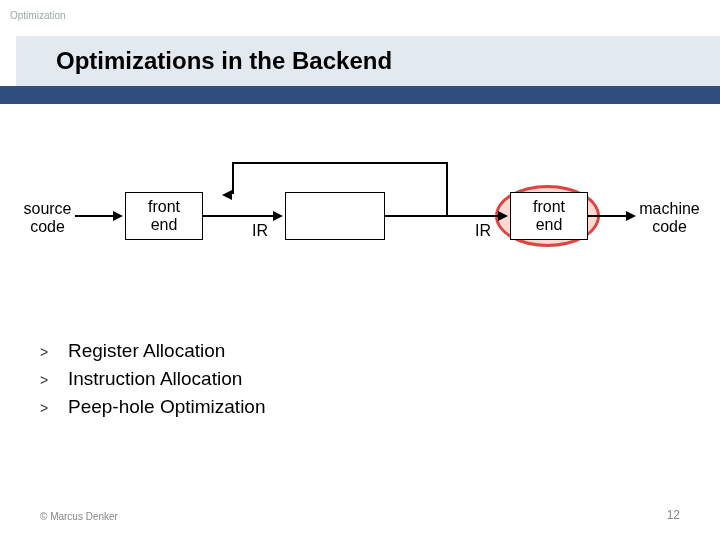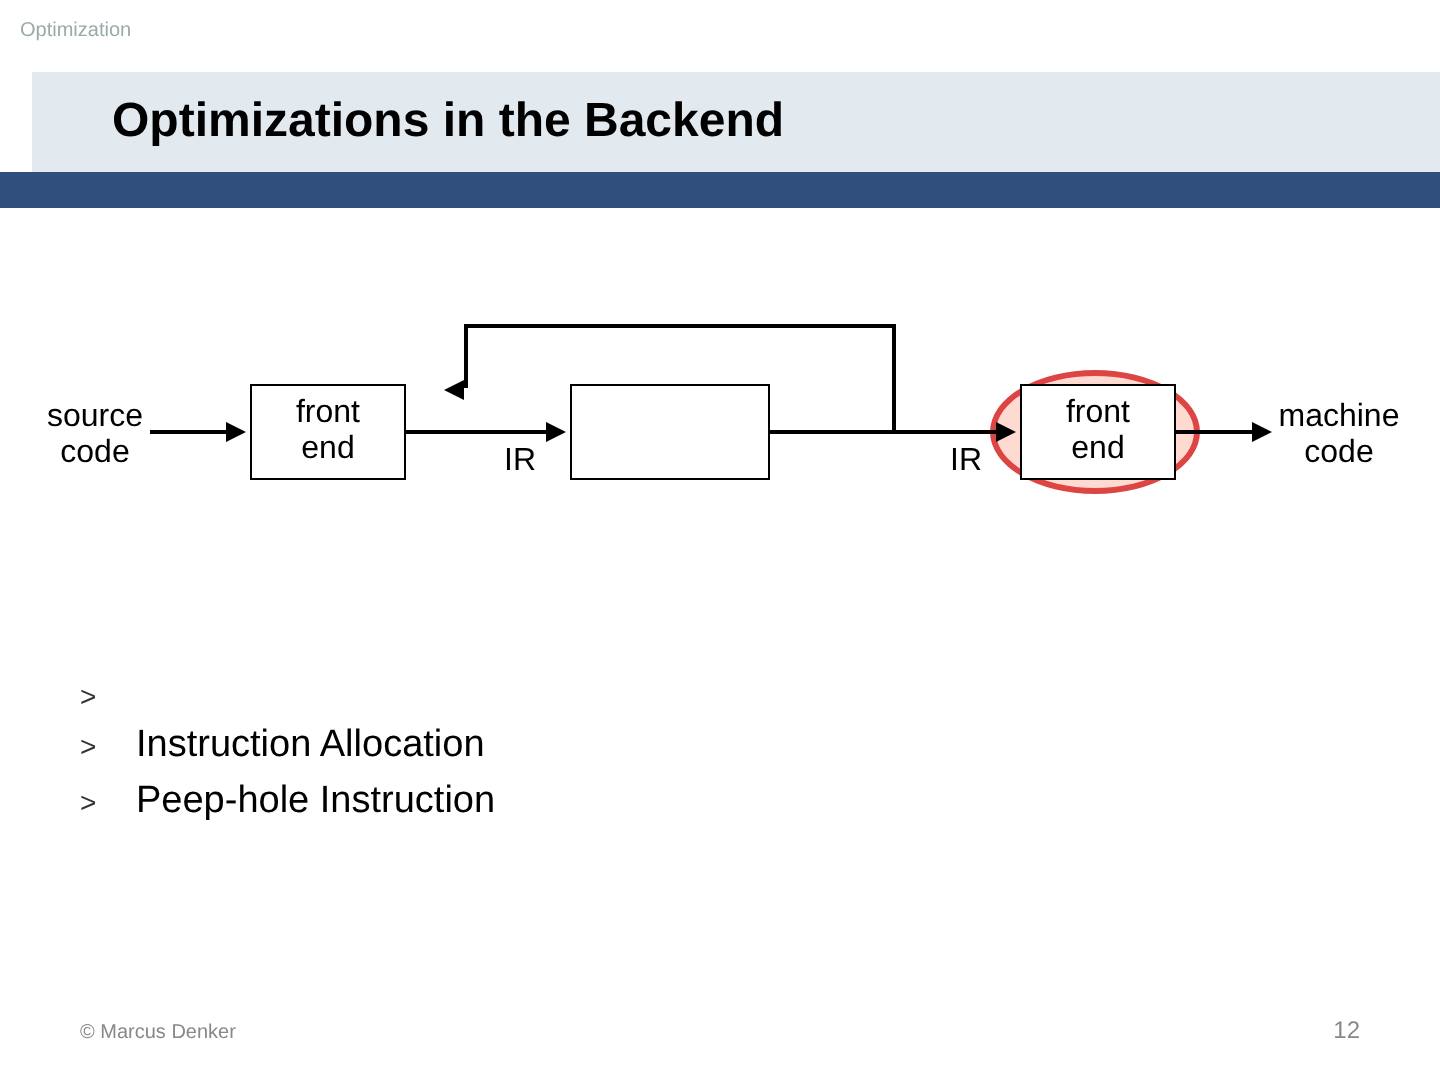--- a/index.html
+++ b/index.html
@@ -82,25 +82,26 @@
   <div class="vline" style="left:212px; top:12px; height:32px;"></div>
   <div class="arrow-line" style="left:212px; top:12px; width:216px;"></div>
   <div class="vline" style="left:426px; top:12px; height:54px;"></div>
   <div class="arrow-head left" style="left:202px; top:40px;"></div>
 
 </div>
 
 <div class="bullets">
   <div class="row">
     <span class="marker">&gt;</span>
+    <span>Register Allocation</span>
   </div>
   <div class="row">
     <span class="marker">&gt;</span>
     <span>Instruction Allocation</span>
   </div>
   <div class="row">
     <span class="marker">&gt;</span>
-    <span>Peep-hole Instruction</span>
+    <span>Peep-hole Optimization</span>
   </div>
 </div>
 
 <div class="footer-left">© Marcus Denker</div>
 <div class="footer-right">12</div>
 
 </body></html>

